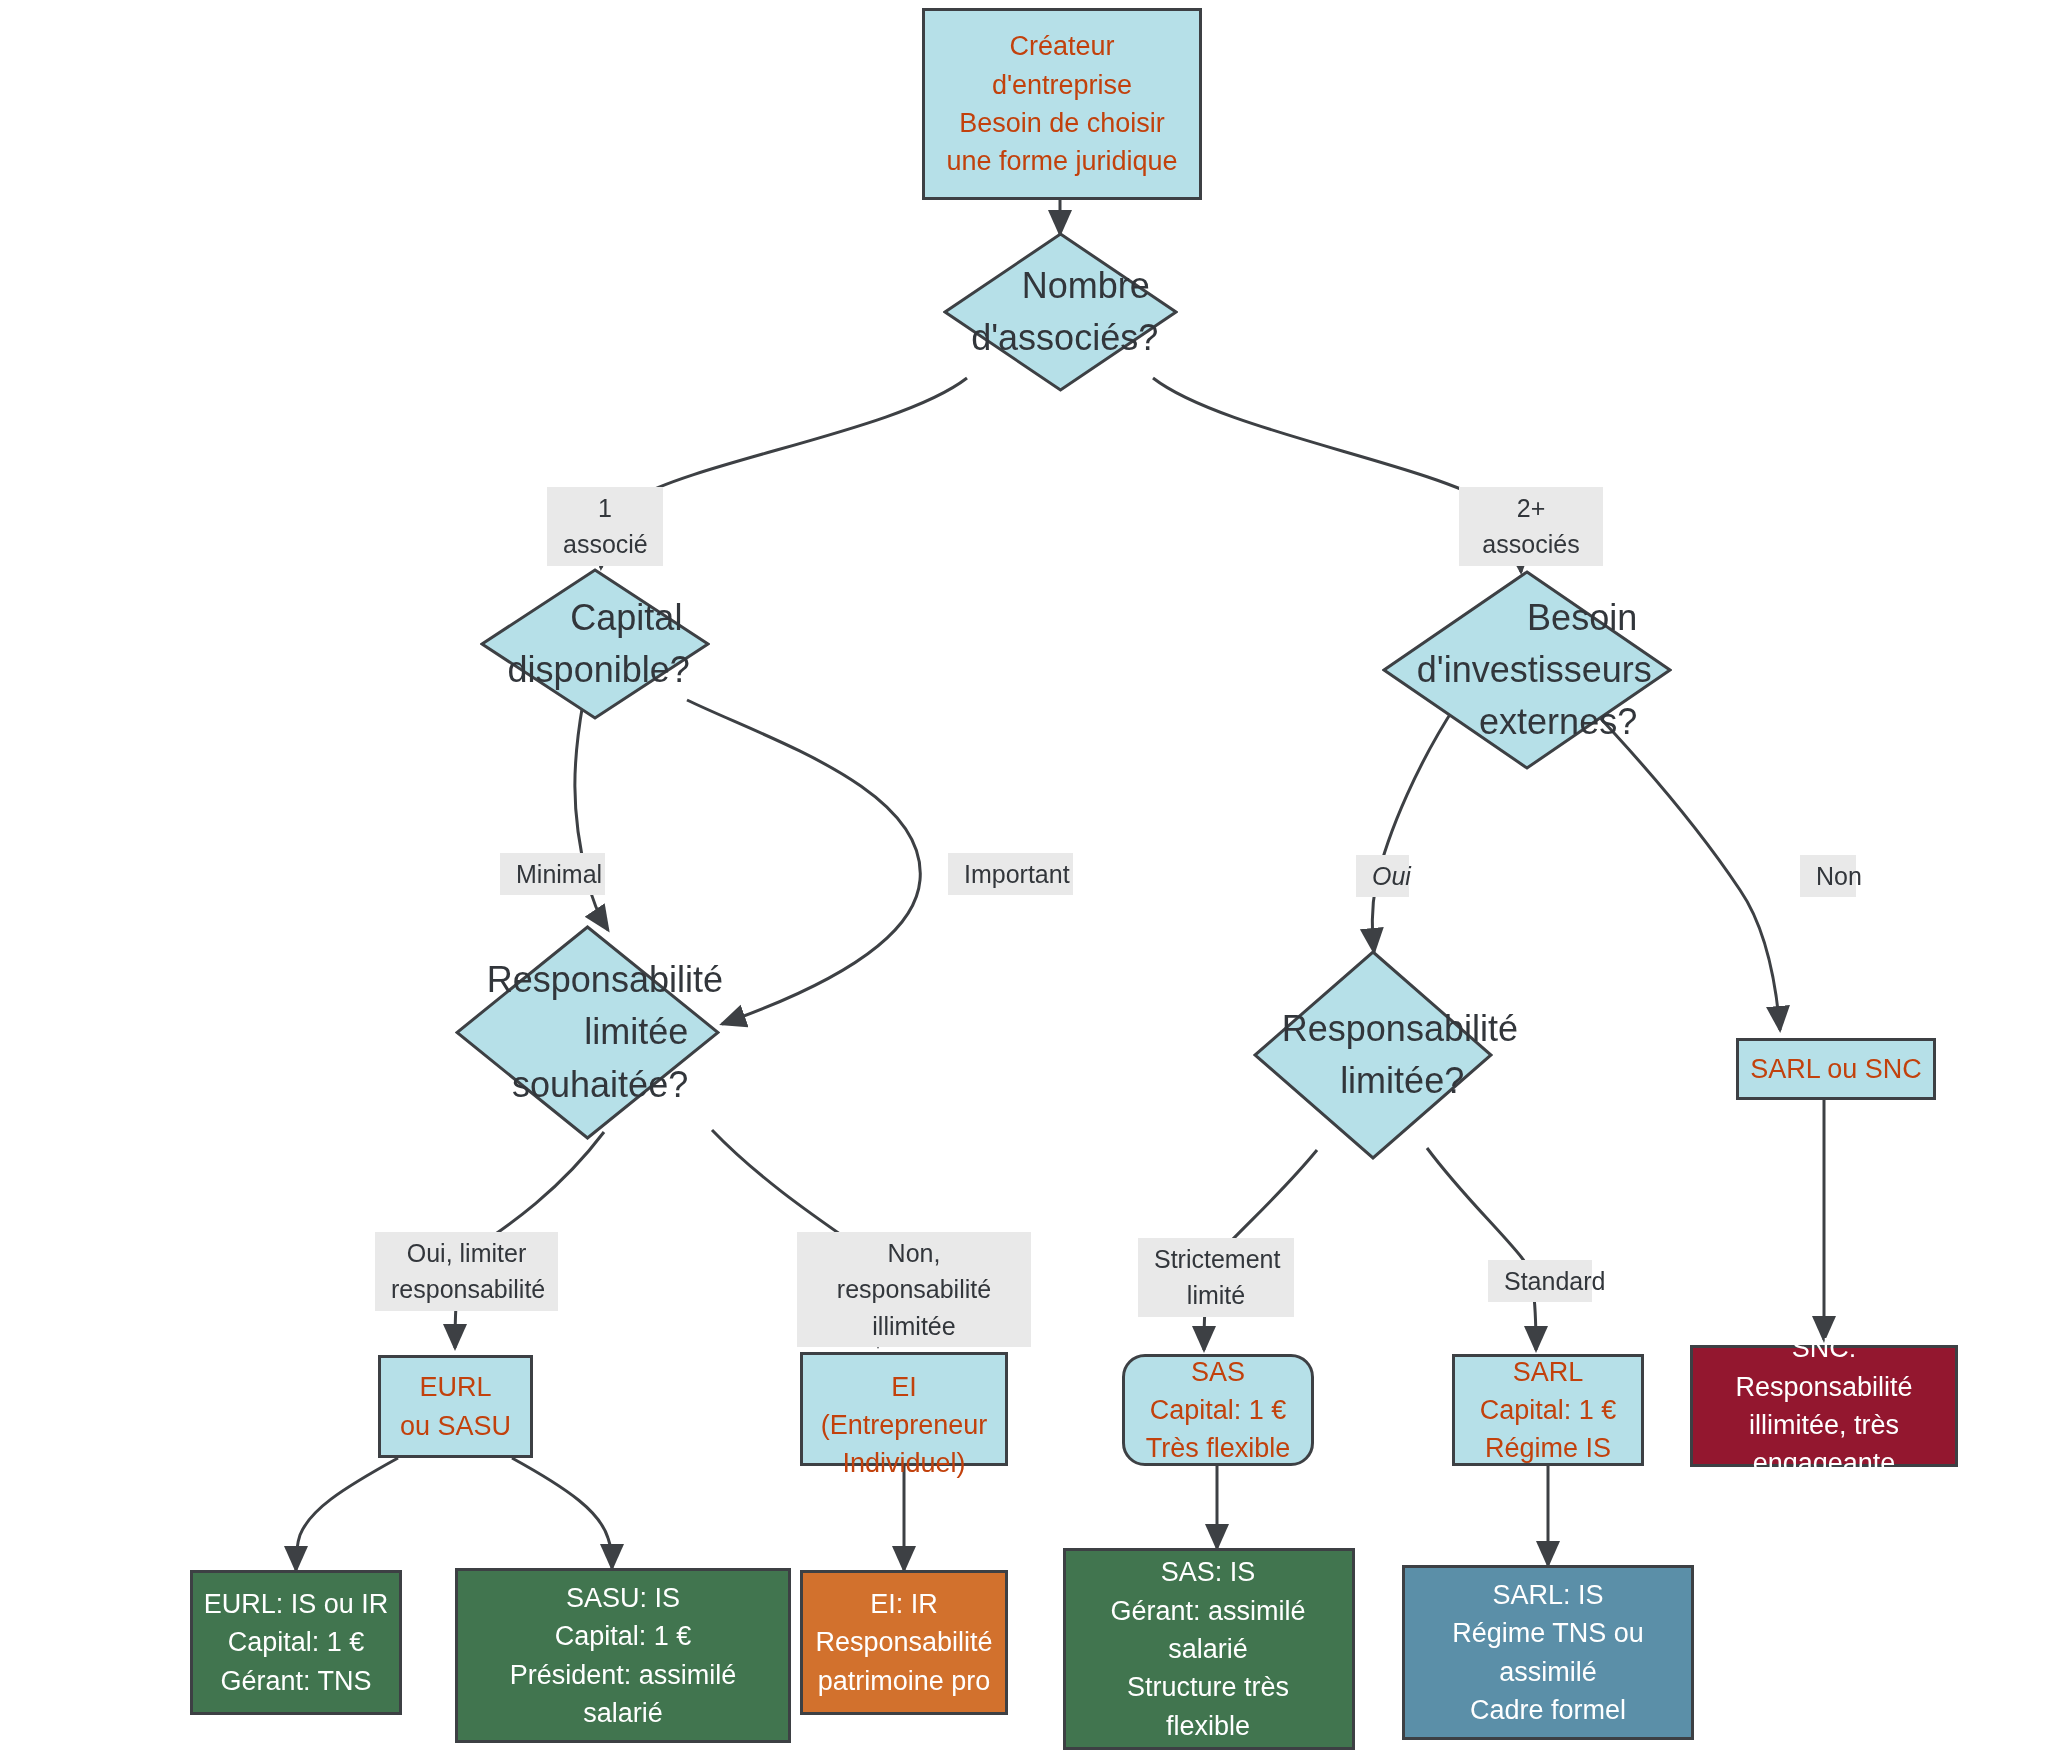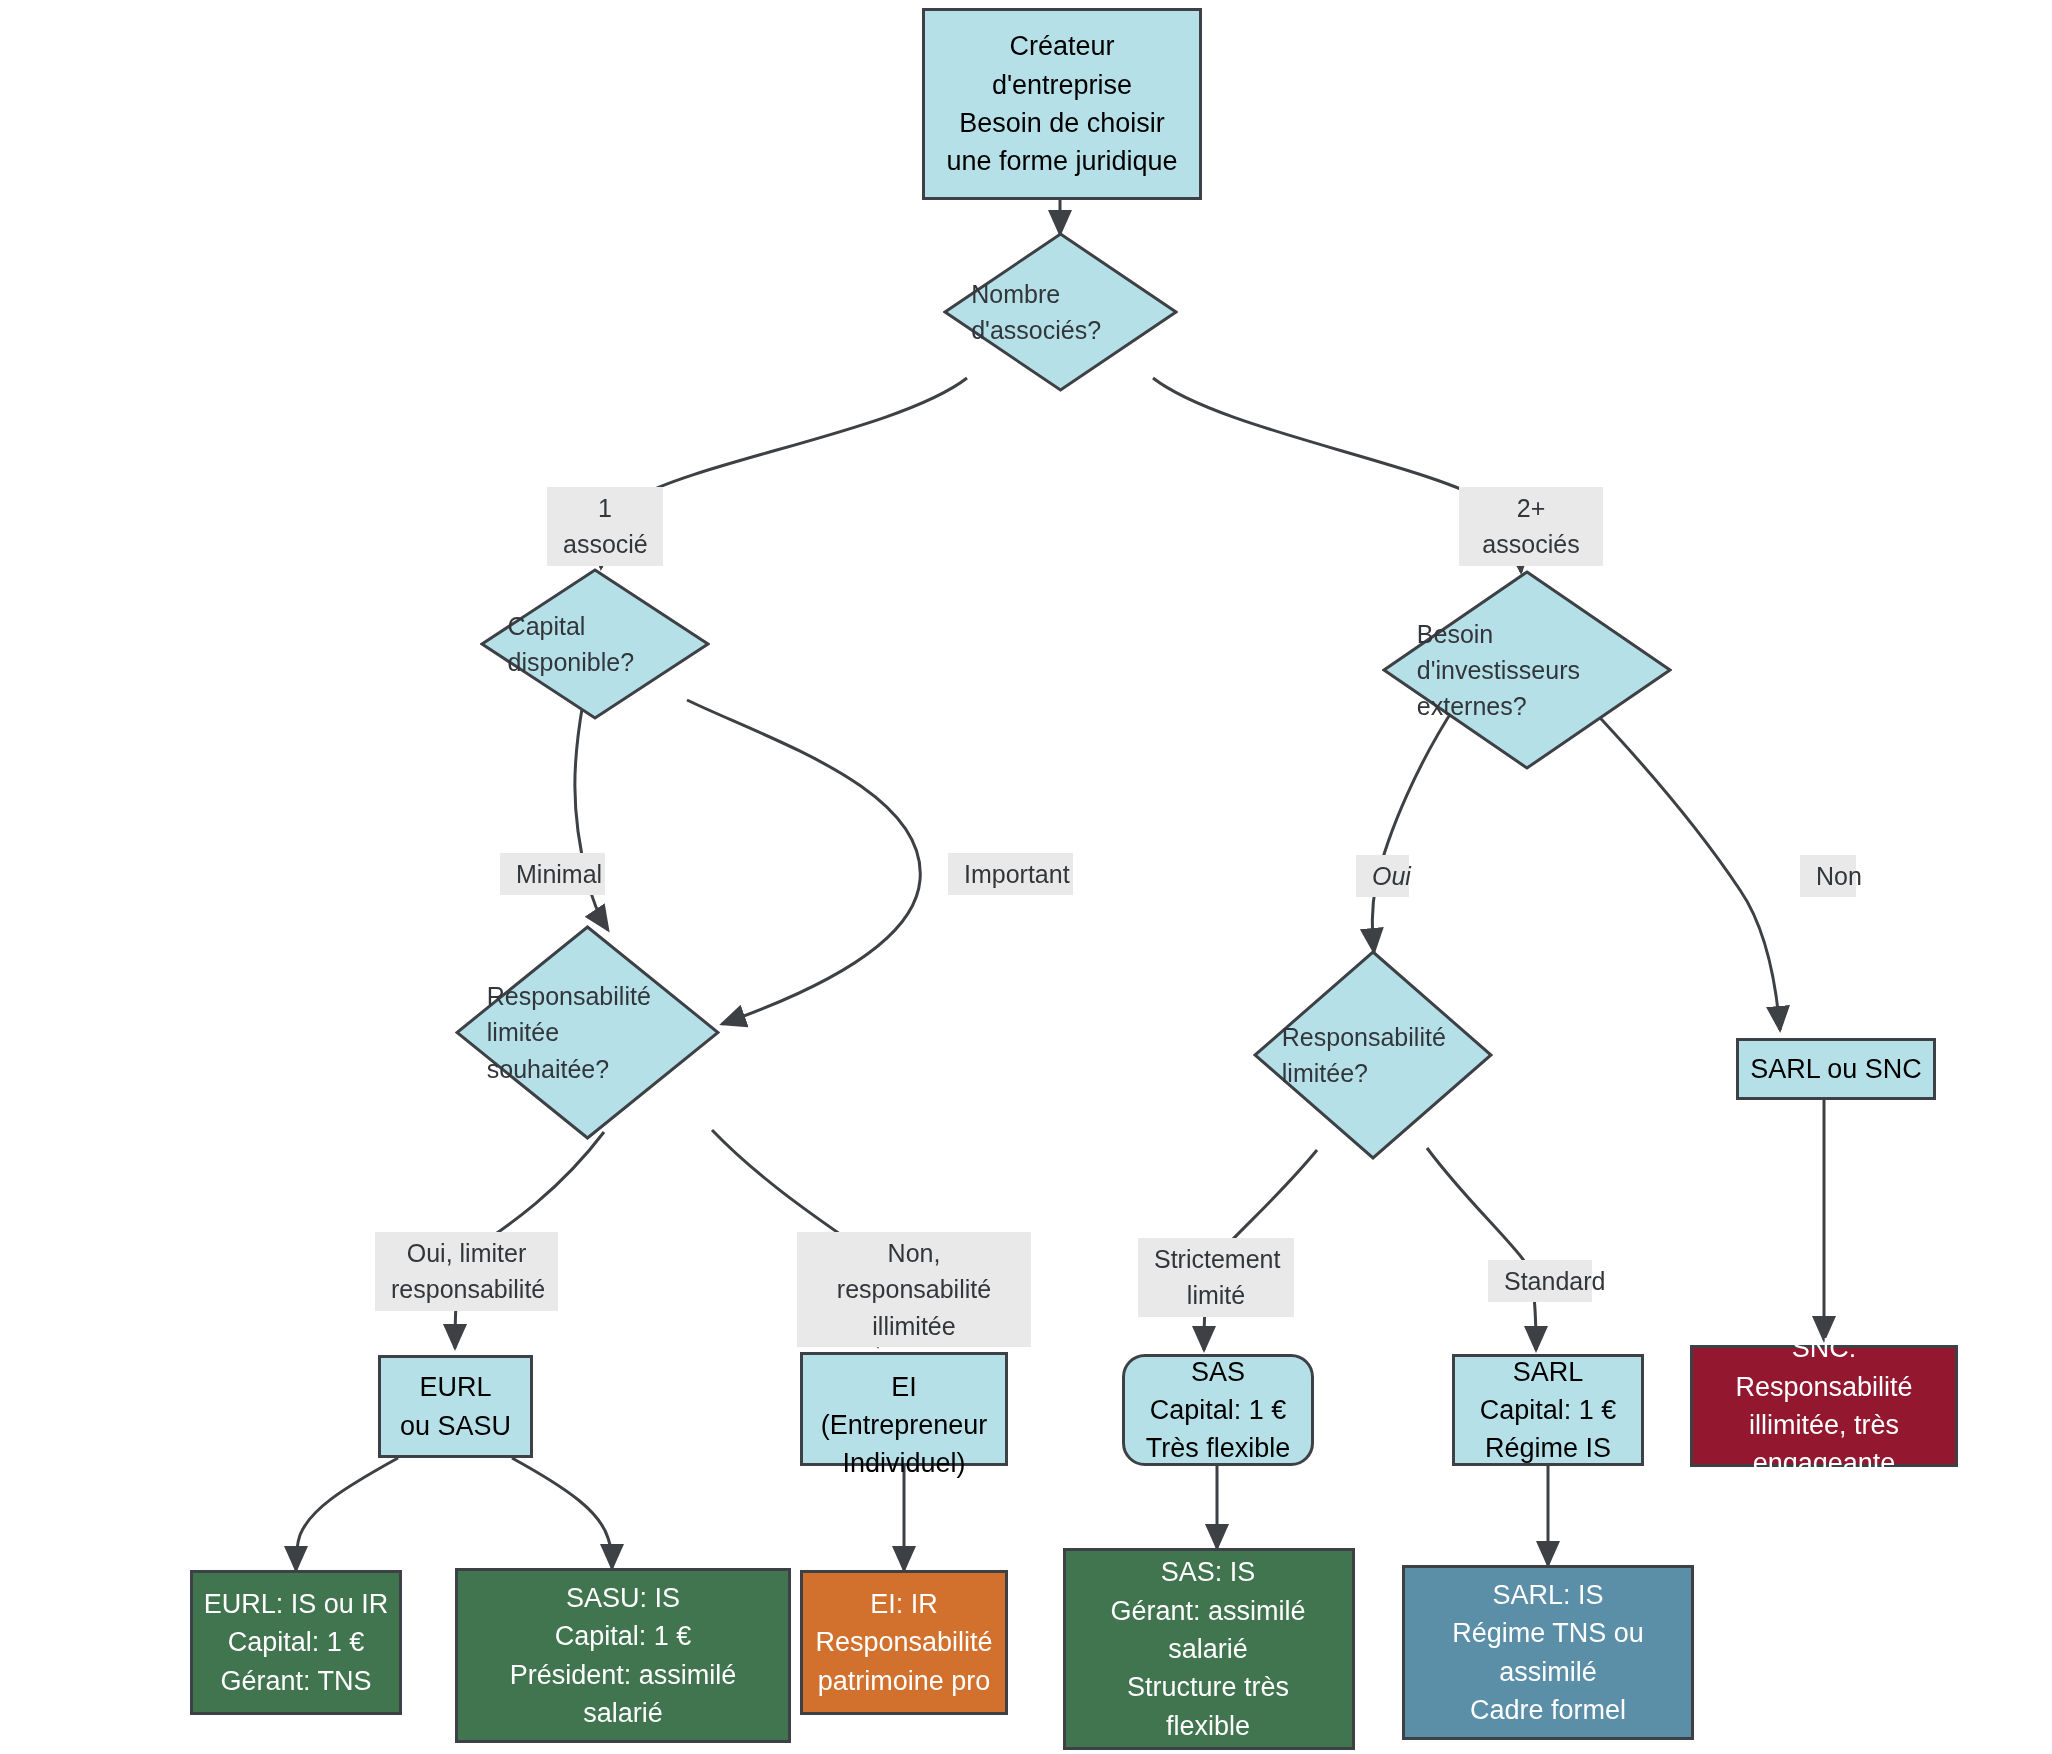--- a/index.html
+++ b/index.html
@@ -31,21 +31,21 @@
     display: flex;
     align-items: center;
     justify-content: center;
     text-align: center;
     line-height: 1.42;
   }
   
   .rect {
     border: 3px solid #3d4044;
     background: #b6e0e8;
-    color: #000000;
+    color: #c2410c;
     font-size: 27px;
   }
   .rect.result-green {
     background: #41754f;
     border-color: #3d4044;
     color: #ffffff;
   }
   .rect.result-orange {
     background: #d2712d;
     border-color: #3d4044;
@@ -73,24 +73,24 @@
   .diamond .shape {
     position: absolute;
     left: 0;
     top: 0;
     width: 100%;
     height: 100%;
   }
   .diamond .label {
     position: relative;
     z-index: 2;
-    font-size: 25px;
+    font-size: 36px;
     color: #32363b;
     width: 76%;
-    text-align: left;
+    text-align: right;
     line-height: 1.45;
   }
   
   .edge-label {
     position: absolute;
     background: #e9e9e9;
     color: #32363b;
     font-size: 25px;
     line-height: 1.45;
     padding: 3px 16px;

